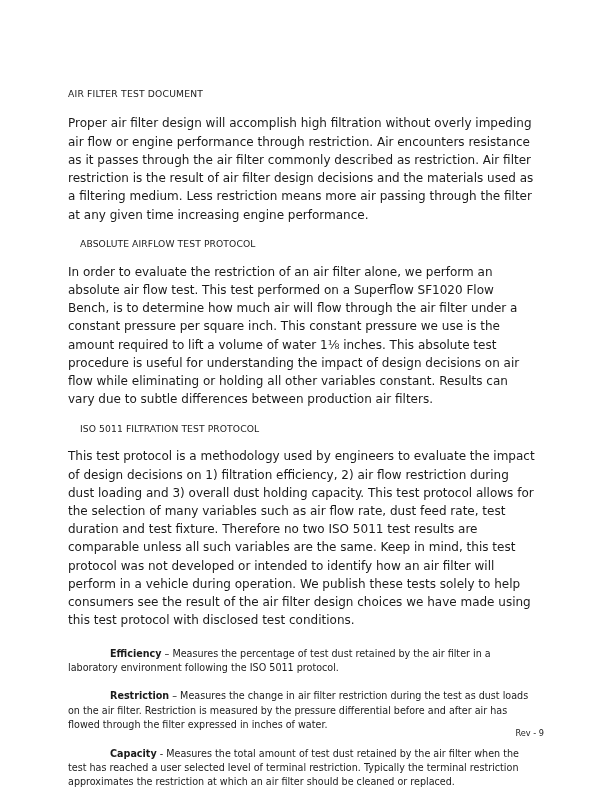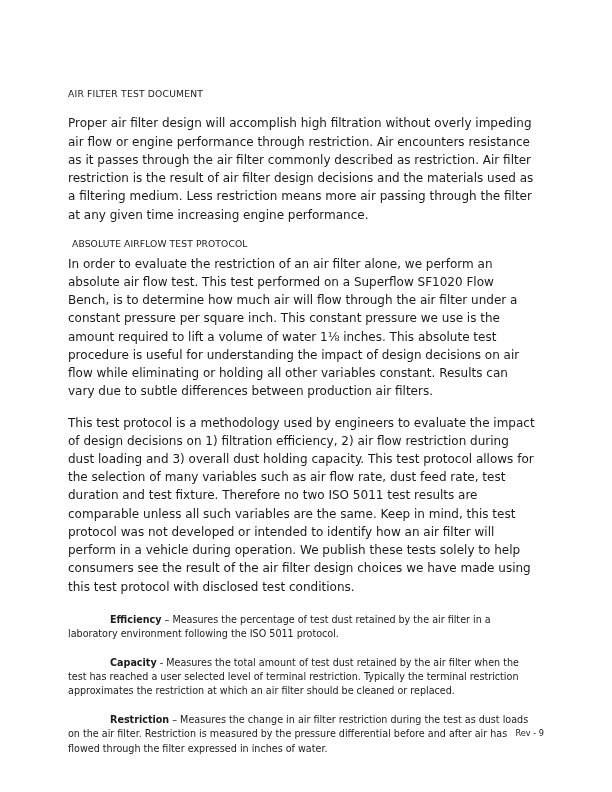--- a/index.html
+++ b/index.html
@@ -38,21 +38,21 @@
   }
   p.para {
     font-size: 12px;
     line-height: 1.52;
     margin: 0 0 13px 0;
     text-align: left;
   }
   .section-head {
     font-size: 9.2px;
     line-height: 1.5;
-    margin: 4px;
+    margin: 12px;
     letter-spacing: 0.1px;
   }
   .def-para {
     font-size: 9.6px;
     line-height: 1.5;
     margin: 0 0 14px 0;
   }
   .def-term {
     font-weight: bold;
     padding-left: 42px;
@@ -75,26 +75,27 @@
 <div class="page">
   <div class="content">
 
     <div class="doc-title">AIR FILTER TEST DOCUMENT</div>
 
     <p class="para">Proper air filter design will accomplish high filtration without overly impeding air flow or engine performance through restriction. Air encounters resistance as it passes through the air filter commonly described as restriction. Air filter restriction is the result of air filter design decisions and the materials used as a filtering medium. Less restriction means more air passing through the filter at any given time increasing engine performance.</p>
 
     <p class="section-head">ABSOLUTE AIRFLOW TEST PROTOCOL</p>
     <p class="para">In order to evaluate the restriction of an air filter alone, we perform an absolute air flow test. This test performed on a Superflow SF1020 Flow Bench, is to determine how much air will flow through the air filter under a constant pressure per square inch. This constant pressure we use is the amount required to lift a volume of water 1⅛ inches. This absolute test procedure is useful for understanding the impact of design decisions on air flow while eliminating or holding all other variables constant.  Results can vary due to subtle differences between production air filters.</p>
 
+    <p class="section-head">ISO 5011 FILTRATION TEST PROTOCOL</p>
     <p class="para">This test protocol is a methodology used by engineers to evaluate the impact of design decisions on 1) filtration efficiency, 2) air flow restriction during dust loading and 3) overall dust holding capacity. This test protocol allows for the selection of many variables such as air flow rate, dust feed rate, test duration and test fixture. Therefore no two ISO 5011 test results are comparable unless all such variables are the same. Keep in mind, this test protocol was not developed or intended to identify how an air filter will perform in a vehicle during operation.  We publish these tests solely to help consumers see the result of the air filter design choices we have made using this test protocol with disclosed test conditions.</p>
 
     <div class="spacer-lg"></div>
 
     <p class="def-para"><span class="def-term">Efficiency</span><span> – </span><span>Measures the percentage of test dust retained by the air filter in a laboratory environment following the ISO 5011 protocol.</span></p>
 
+    <p class="def-para"><span class="def-term">Restriction</span><span> – </span><span>Measures the change in air filter restriction during the test as dust loads on the air filter. Restriction is measured by the pressure differential before and after air has flowed through the filter expressed in inches of water.</span></p>
+
     <p class="def-para"><span class="def-term">Capacity</span><span> - </span><span>Measures the total amount of test dust retained by the air filter when the test has reached a user selected level of terminal restriction. Typically the terminal restriction approximates the restriction at which an air filter should be cleaned or replaced.</span></p>
-
-    <p class="def-para"><span class="def-term">Restriction</span><span> – </span><span>Measures the change in air filter restriction during the test as dust loads on the air filter. Restriction is measured by the pressure differential before and after air has flowed through the filter expressed in inches of water.</span></p>
 
   </div>
 
   <div class="footer">Rev - 9</div>
 </div>
 
 </body></html>

